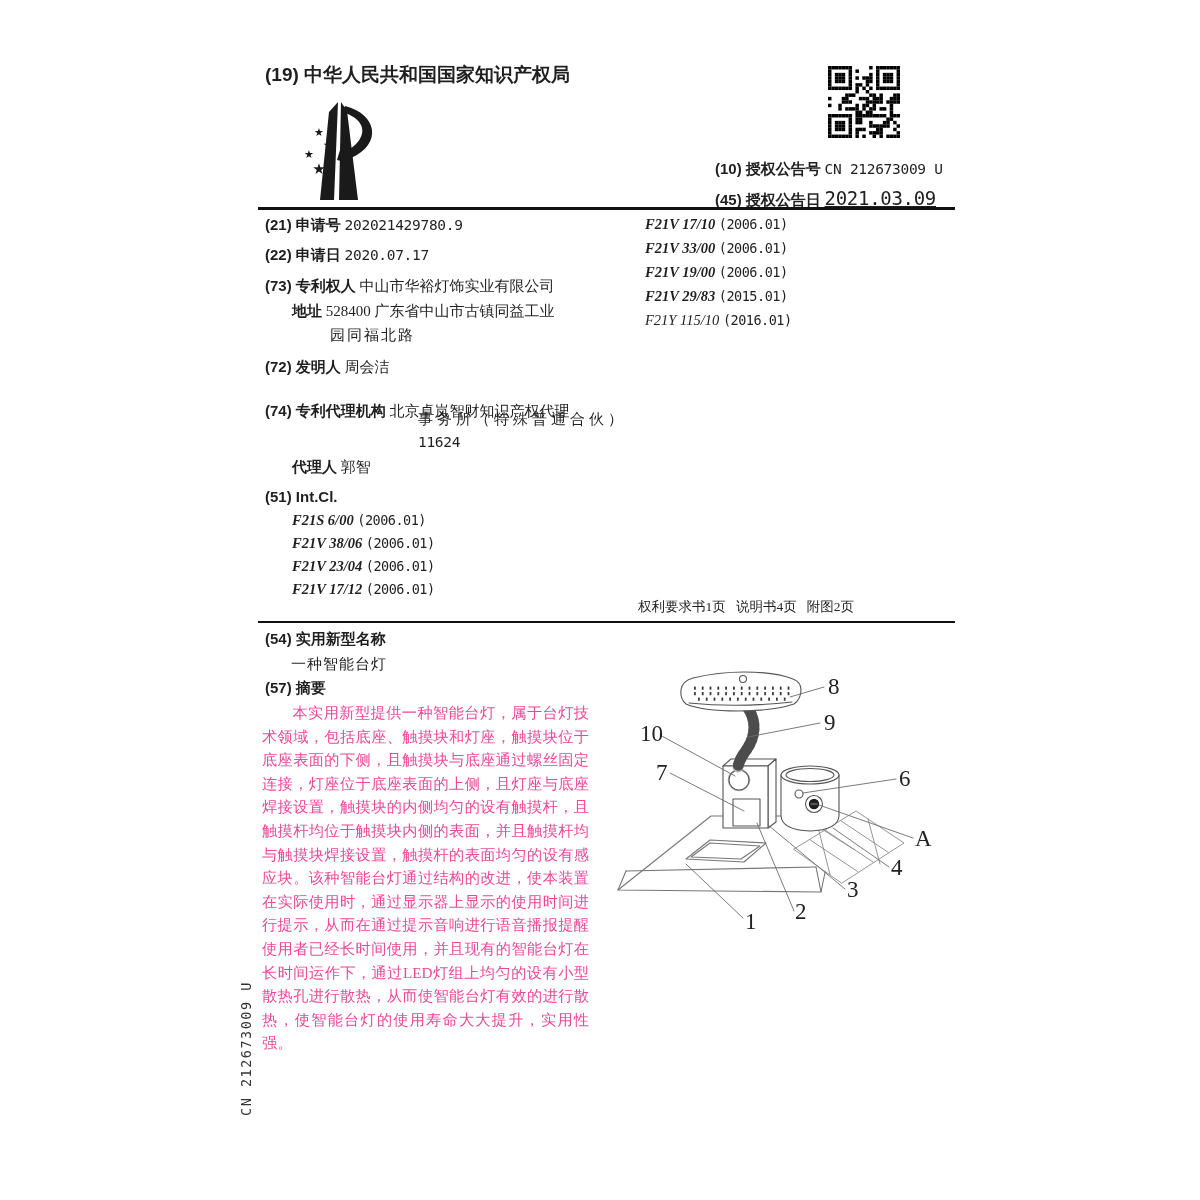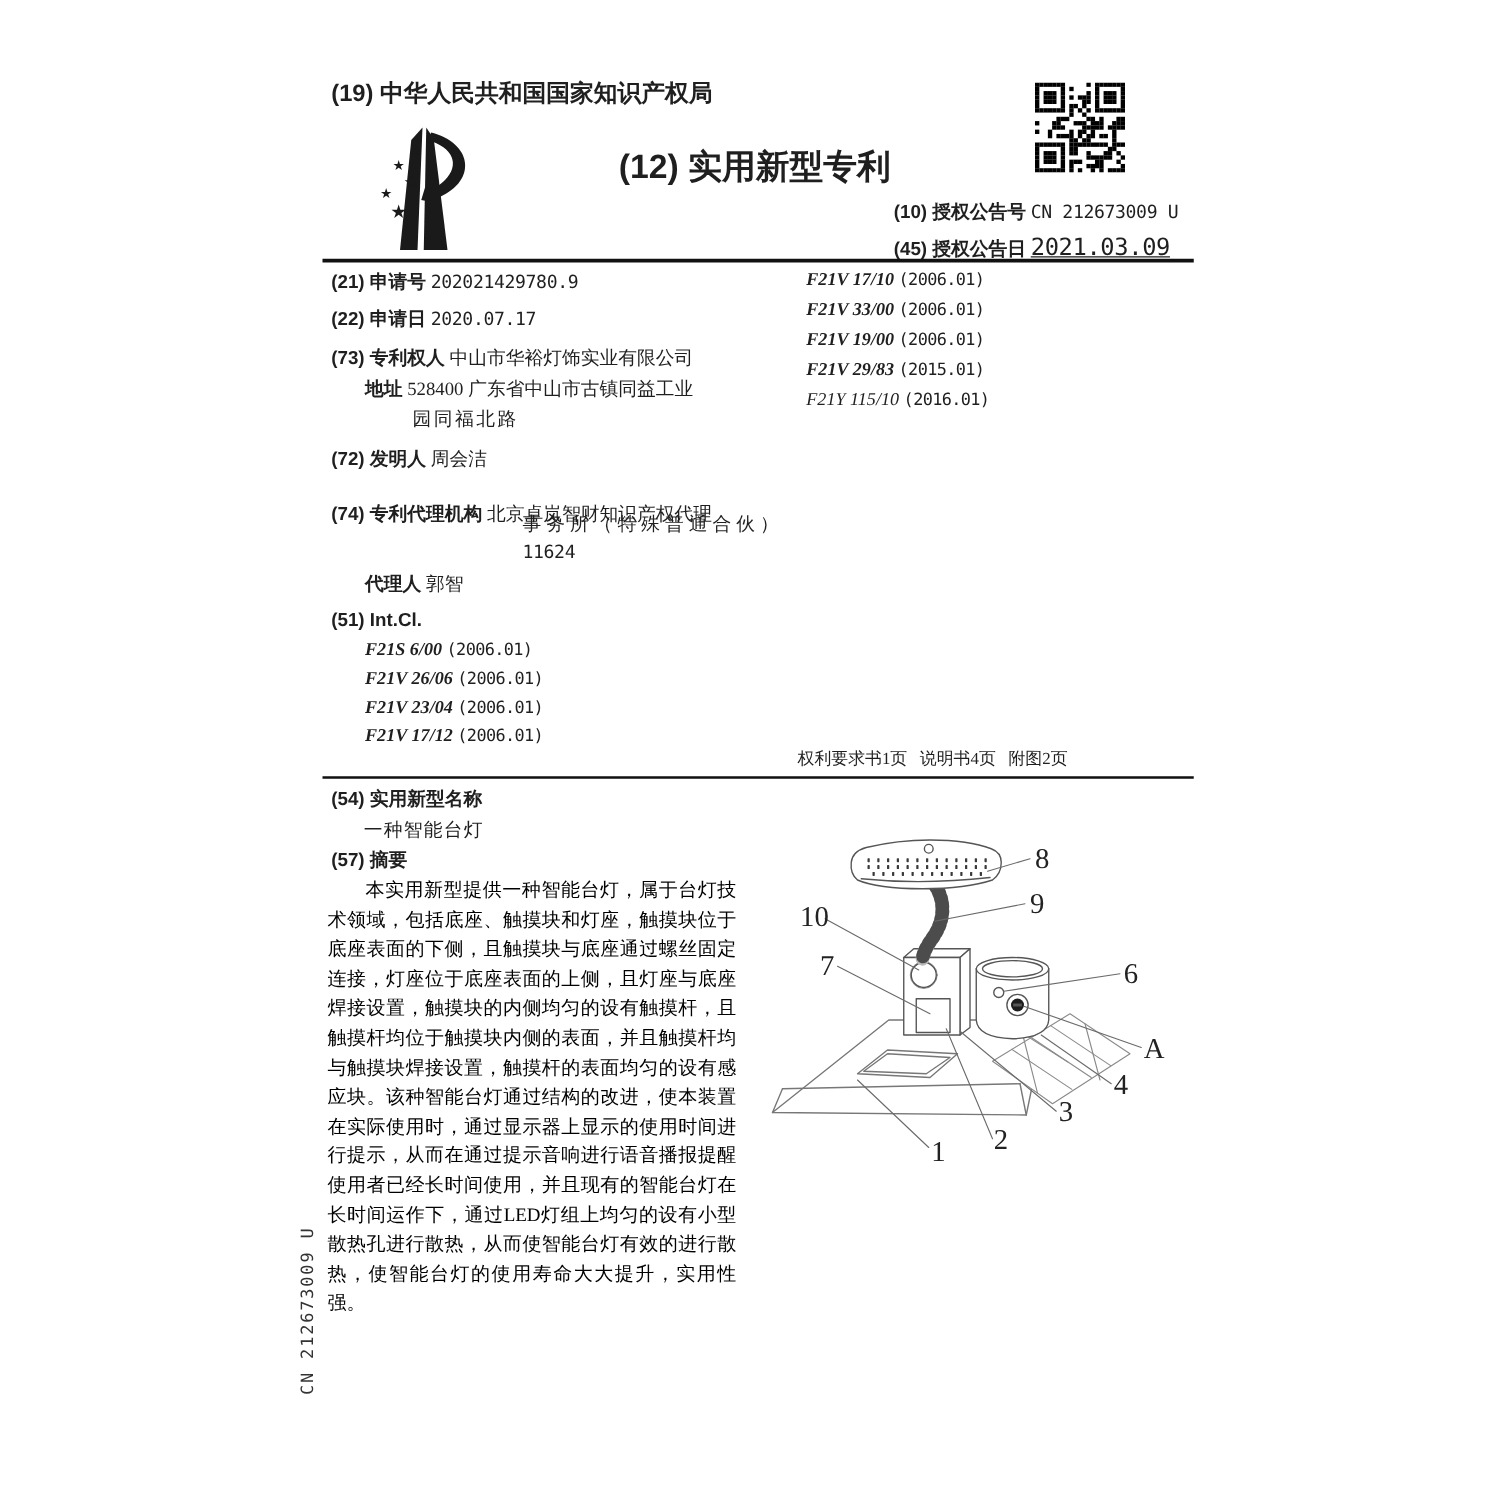--- a/index.html
+++ b/index.html
@@ -8,21 +8,21 @@
   .abs{position:absolute;white-space:nowrap;}
   .lbl{font-family:"Liberation Sans","DejaVu Sans",sans-serif;font-weight:bold;}
   .val{font-family:"Liberation Serif","DejaVu Serif",serif;}
   .mono{font-family:"DejaVu Sans Mono","Liberation Mono",monospace;letter-spacing:-0.3px;}
   .ipc{font-style:italic;font-weight:bold;font-family:"Liberation Serif","DejaVu Serif",serif;}
   .ipcver{font-style:normal;font-weight:normal;font-family:"DejaVu Sans Mono","Liberation Mono",monospace;font-size:13.5px;letter-spacing:-0.5px;}
   .fs15{font-size:15px;text-align:right;}
   .hline{position:absolute;background:#111;}
   #abstract-text{position:absolute;left:262px;top:701px;width:327px;
      font-size:15.2px;line-height:23.6px;text-align:justify;text-indent:2em;
-     white-space:normal;color:#000000;}
+     white-space:normal;color:#ec4899;}
   #side-number{position:absolute;left:238px;top:1116px;transform:rotate(-90deg);
      transform-origin:0 0;font-family:"DejaVu Sans Mono","Liberation Mono",monospace;
      font-size:13.5px;letter-spacing:1.5px;color:#333;}
   svg text.ref{font-family:"Liberation Serif","DejaVu Serif",serif;font-size:23px;fill:#222;}
 </style>
 </head>
 <body>
 
 <div id="page">
 
@@ -34,21 +34,20 @@
       <polygon points="58,4 64,13 75,102 56,102" fill="#1a1a1a"></polygon>
       <path d="M62,8 C94,16 100,46 68,60 C62,63 57,63 54,62 L57,52 C61,54 67,52 73,46 C85,34 80,20 59,14 Z" fill="#1a1a1a"></path>
       <text x="50" y="26" font-size="10" text-anchor="middle" fill="#1a1a1a">★</text>
       <text x="36" y="38" font-size="11" text-anchor="middle" fill="#1a1a1a">★</text>
       <text x="46" y="52" font-size="14" text-anchor="middle" fill="#1a1a1a">★</text>
       <text x="26" y="60" font-size="11" text-anchor="middle" fill="#1a1a1a">★</text>
       <text x="36" y="76" font-size="15" text-anchor="middle" fill="#1a1a1a">★</text>
     </svg>
   </div>
 
-  <div class="abs lbl" style="left:495px;top:115px;font-size:27px;">(12) 实用新型专利</div>
 
   <div class="abs" style="left:828px;top:66px;">
     <svg id="qr-svg" width="72" height="72" viewBox="0 0 72 72">
         <rect x="0.00" y="0.00" width="3.48" height="3.48" fill="#000"></rect>
         <rect x="3.43" y="0.00" width="3.48" height="3.48" fill="#000"></rect>
         <rect x="6.86" y="0.00" width="3.48" height="3.48" fill="#000"></rect>
         <rect x="10.29" y="0.00" width="3.48" height="3.48" fill="#000"></rect>
         <rect x="13.71" y="0.00" width="3.48" height="3.48" fill="#000"></rect>
         <rect x="17.14" y="0.00" width="3.48" height="3.48" fill="#000"></rect>
         <rect x="20.57" y="0.00" width="3.48" height="3.48" fill="#000"></rect>
@@ -310,21 +309,21 @@
     <span class="lbl">代理人</span>
     <span class="val">郭智</span>
   </div>
   <div class="abs lbl fs15" style="left:265px;top:488px;">(51) Int.Cl.</div>
 
   <div class="abs" style="left:292px;top:512px;font-size:14.5px;">
     <span class="ipc">F21S 6/00</span>
     <span class="ipcver">(2006.01)</span>
   </div>
   <div class="abs" style="left:292px;top:535px;font-size:14.5px;">
-    <span class="ipc">F21V 26/06</span>
+    <span class="ipc">F21V 38/06</span>
     <span class="ipcver">(2006.01)</span>
   </div>
   <div class="abs" style="left:292px;top:558px;font-size:14.5px;">
     <span class="ipc">F21V 23/04</span>
     <span class="ipcver">(2006.01)</span>
   </div>
   <div class="abs" style="left:292px;top:581px;font-size:14.5px;">
     <span class="ipc">F21V 17/12</span>
     <span class="ipcver">(2006.01)</span>
   </div>

